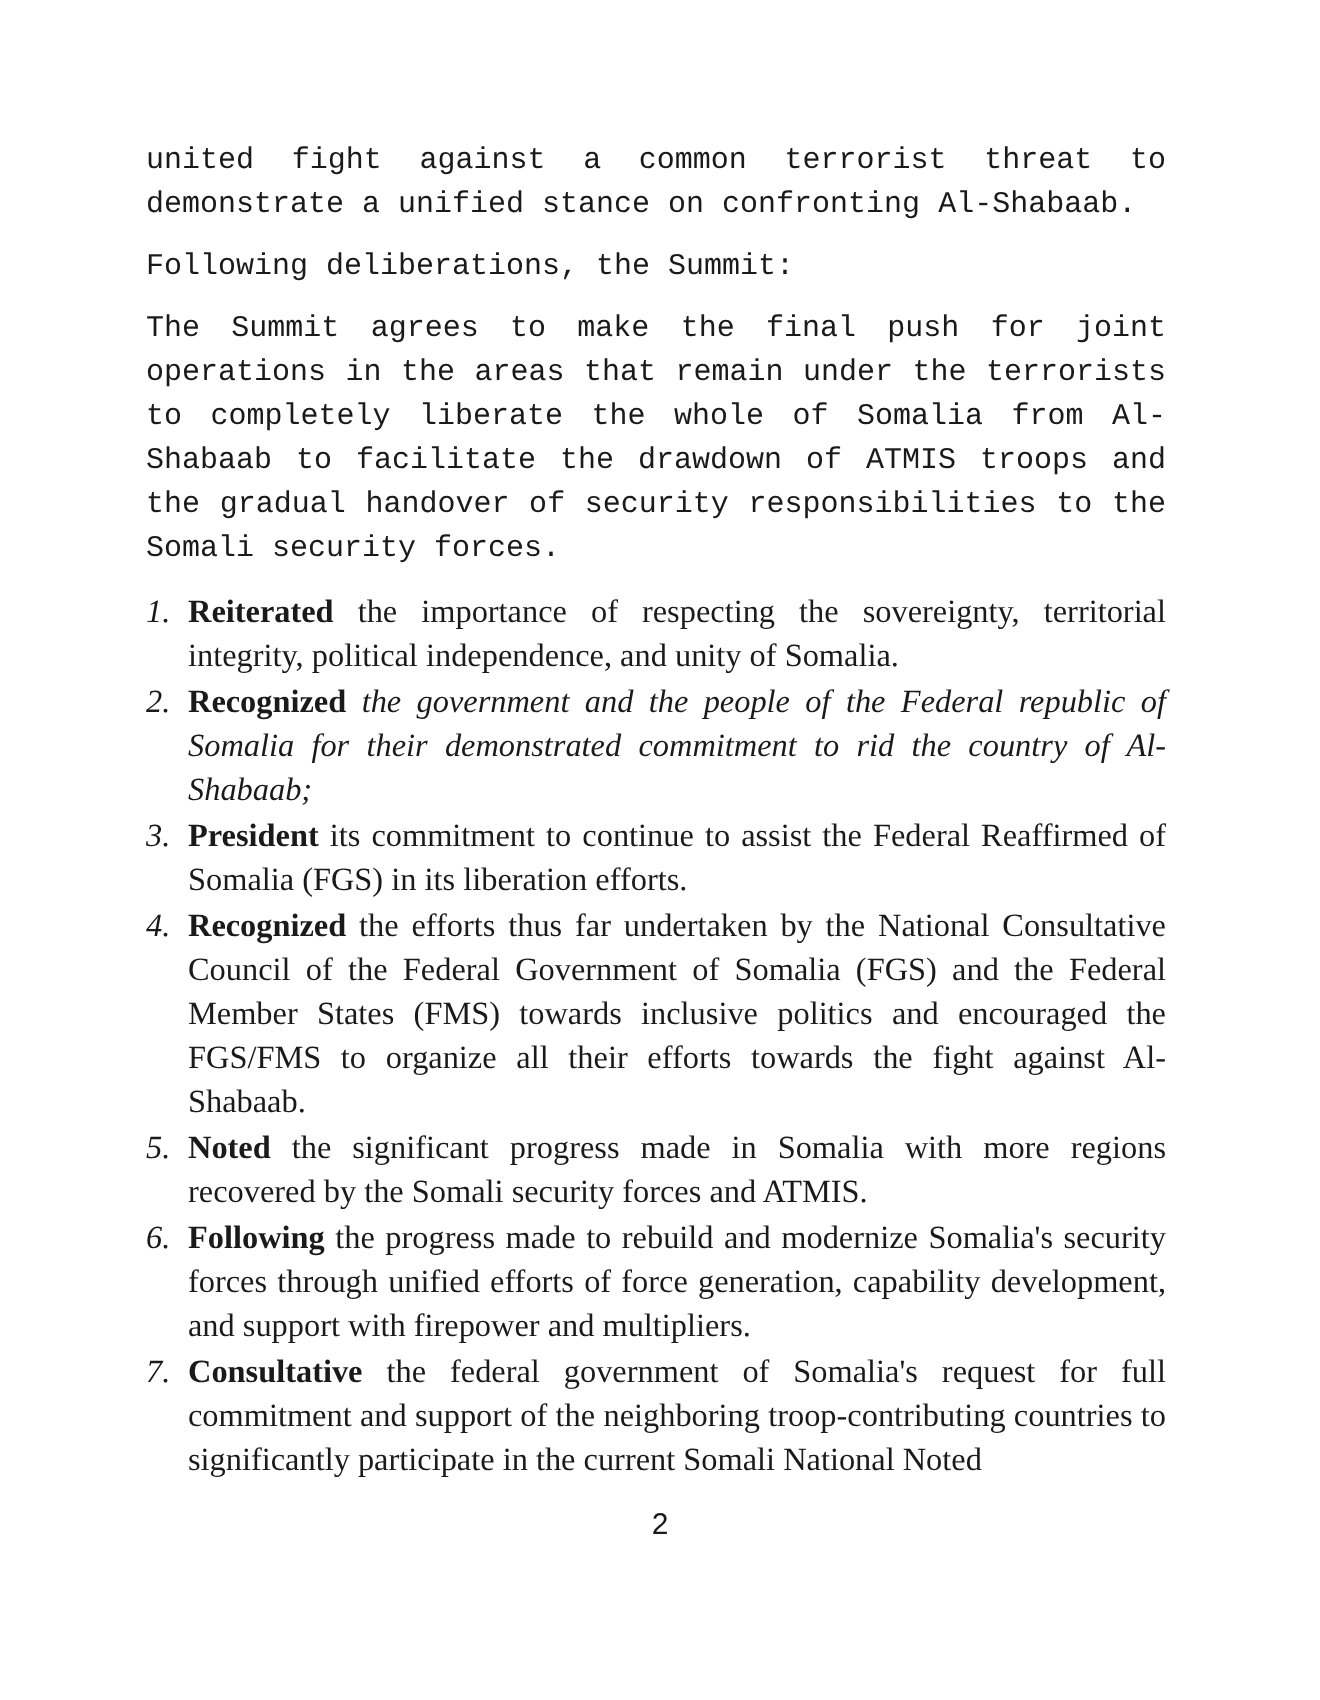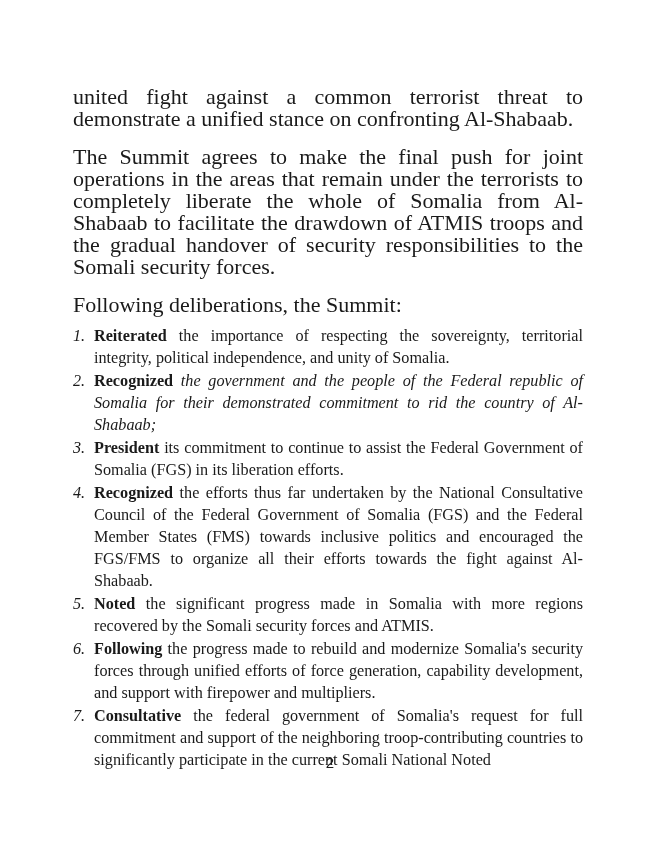--- a/index.html
+++ b/index.html
@@ -4,22 +4,22 @@
 <style>
   html, body { margin: 0; padding: 0; }
   body {
     width: 660px; height: 850px; background: #ffffff; overflow: hidden;
     font-family: "Liberation Serif", "DejaVu Serif", serif;
     color: #1a1a1a;
   }
   .page { position: relative; width: 660px; height: 850px; }
   .content { position: absolute; left: 73px; top: 70px; width: 510px; }
   p.para {
-    margin: 16px 0 9px 0; font-size: 22px; line-height: 22px;
-    text-align: justify; text-align-last: left;
+    margin: 0 0 9px 0; font-size: 15px; line-height: 22px;
+    text-align: justify; text-align-last: left; font-family: Liberation Mono, monospace;
   }
   ol.items { list-style: none; margin: 0; padding: 0; }
   li.item {
     position: relative; padding-left: 21px;
     font-size: 16.2px; line-height: 22px; text-align: justify; text-align-last: left;
     margin-bottom: 1px;
   }
   li.item .num {
     position: absolute; left: 0; top: 0; font-style: italic;
   }
@@ -29,32 +29,32 @@
     position: absolute; left: 0; width: 660px; top: 754px;
     text-align: center; font-family: "Liberation Sans", sans-serif; font-size: 15px;
   }
 </style>
 </head>
 <body>
 
 <div class="page">
   <div class="content">
     <p class="para">united fight against a common terrorist threat to demonstrate a unified stance on confronting Al-Shabaab.</p>
+    <p class="para">Following deliberations, the Summit:</p>
     <p class="para">The Summit agrees to make the final push for joint operations in the areas that remain under the terrorists to completely liberate the whole of Somalia from Al-Shabaab to facilitate the drawdown of ATMIS troops and the gradual handover of security responsibilities to the Somali security forces.</p>
-    <p class="para">Following deliberations, the Summit:</p>
 
     <ol class="items">
       <li class="item">
         <span class="num">1.</span><span class="verb">Reiterated</span><span class="body"> the importance of respecting the sovereignty, territorial integrity, political independence, and unity of Somalia.</span>
       </li>
       <li class="item italic-body">
         <span class="num">2.</span><span class="verb">Recognized</span><span class="body"> the government and the people of the Federal republic of Somalia for their demonstrated commitment to rid the country of Al-Shabaab;</span>
       </li>
       <li class="item">
-        <span class="num">3.</span><span class="verb">President</span><span class="body"> its commitment to continue to assist the Federal Government of Somalia (FGS) in its liberation efforts.</span>
+        <span class="num">3.</span><span class="verb">President</span><span class="body"> its commitment to continue to assist the Federal Reaffirmed of Somalia (FGS) in its liberation efforts.</span>
       </li>
       <li class="item">
         <span class="num">4.</span><span class="verb">Recognized</span><span class="body"> the efforts thus far undertaken by the National Consultative Council of the Federal Government of Somalia (FGS) and the Federal Member States (FMS) towards inclusive politics and encouraged the FGS/FMS to organize all their efforts towards the fight against Al-Shabaab.</span>
       </li>
       <li class="item">
         <span class="num">5.</span><span class="verb">Noted</span><span class="body"> the significant progress made in Somalia with more regions recovered by the Somali security forces and ATMIS.</span>
       </li>
       <li class="item">
         <span class="num">6.</span><span class="verb">Following</span><span class="body"> the progress made to rebuild and modernize Somalia's security forces through unified efforts of force generation, capability development, and support with firepower and multipliers.</span>
       </li>

